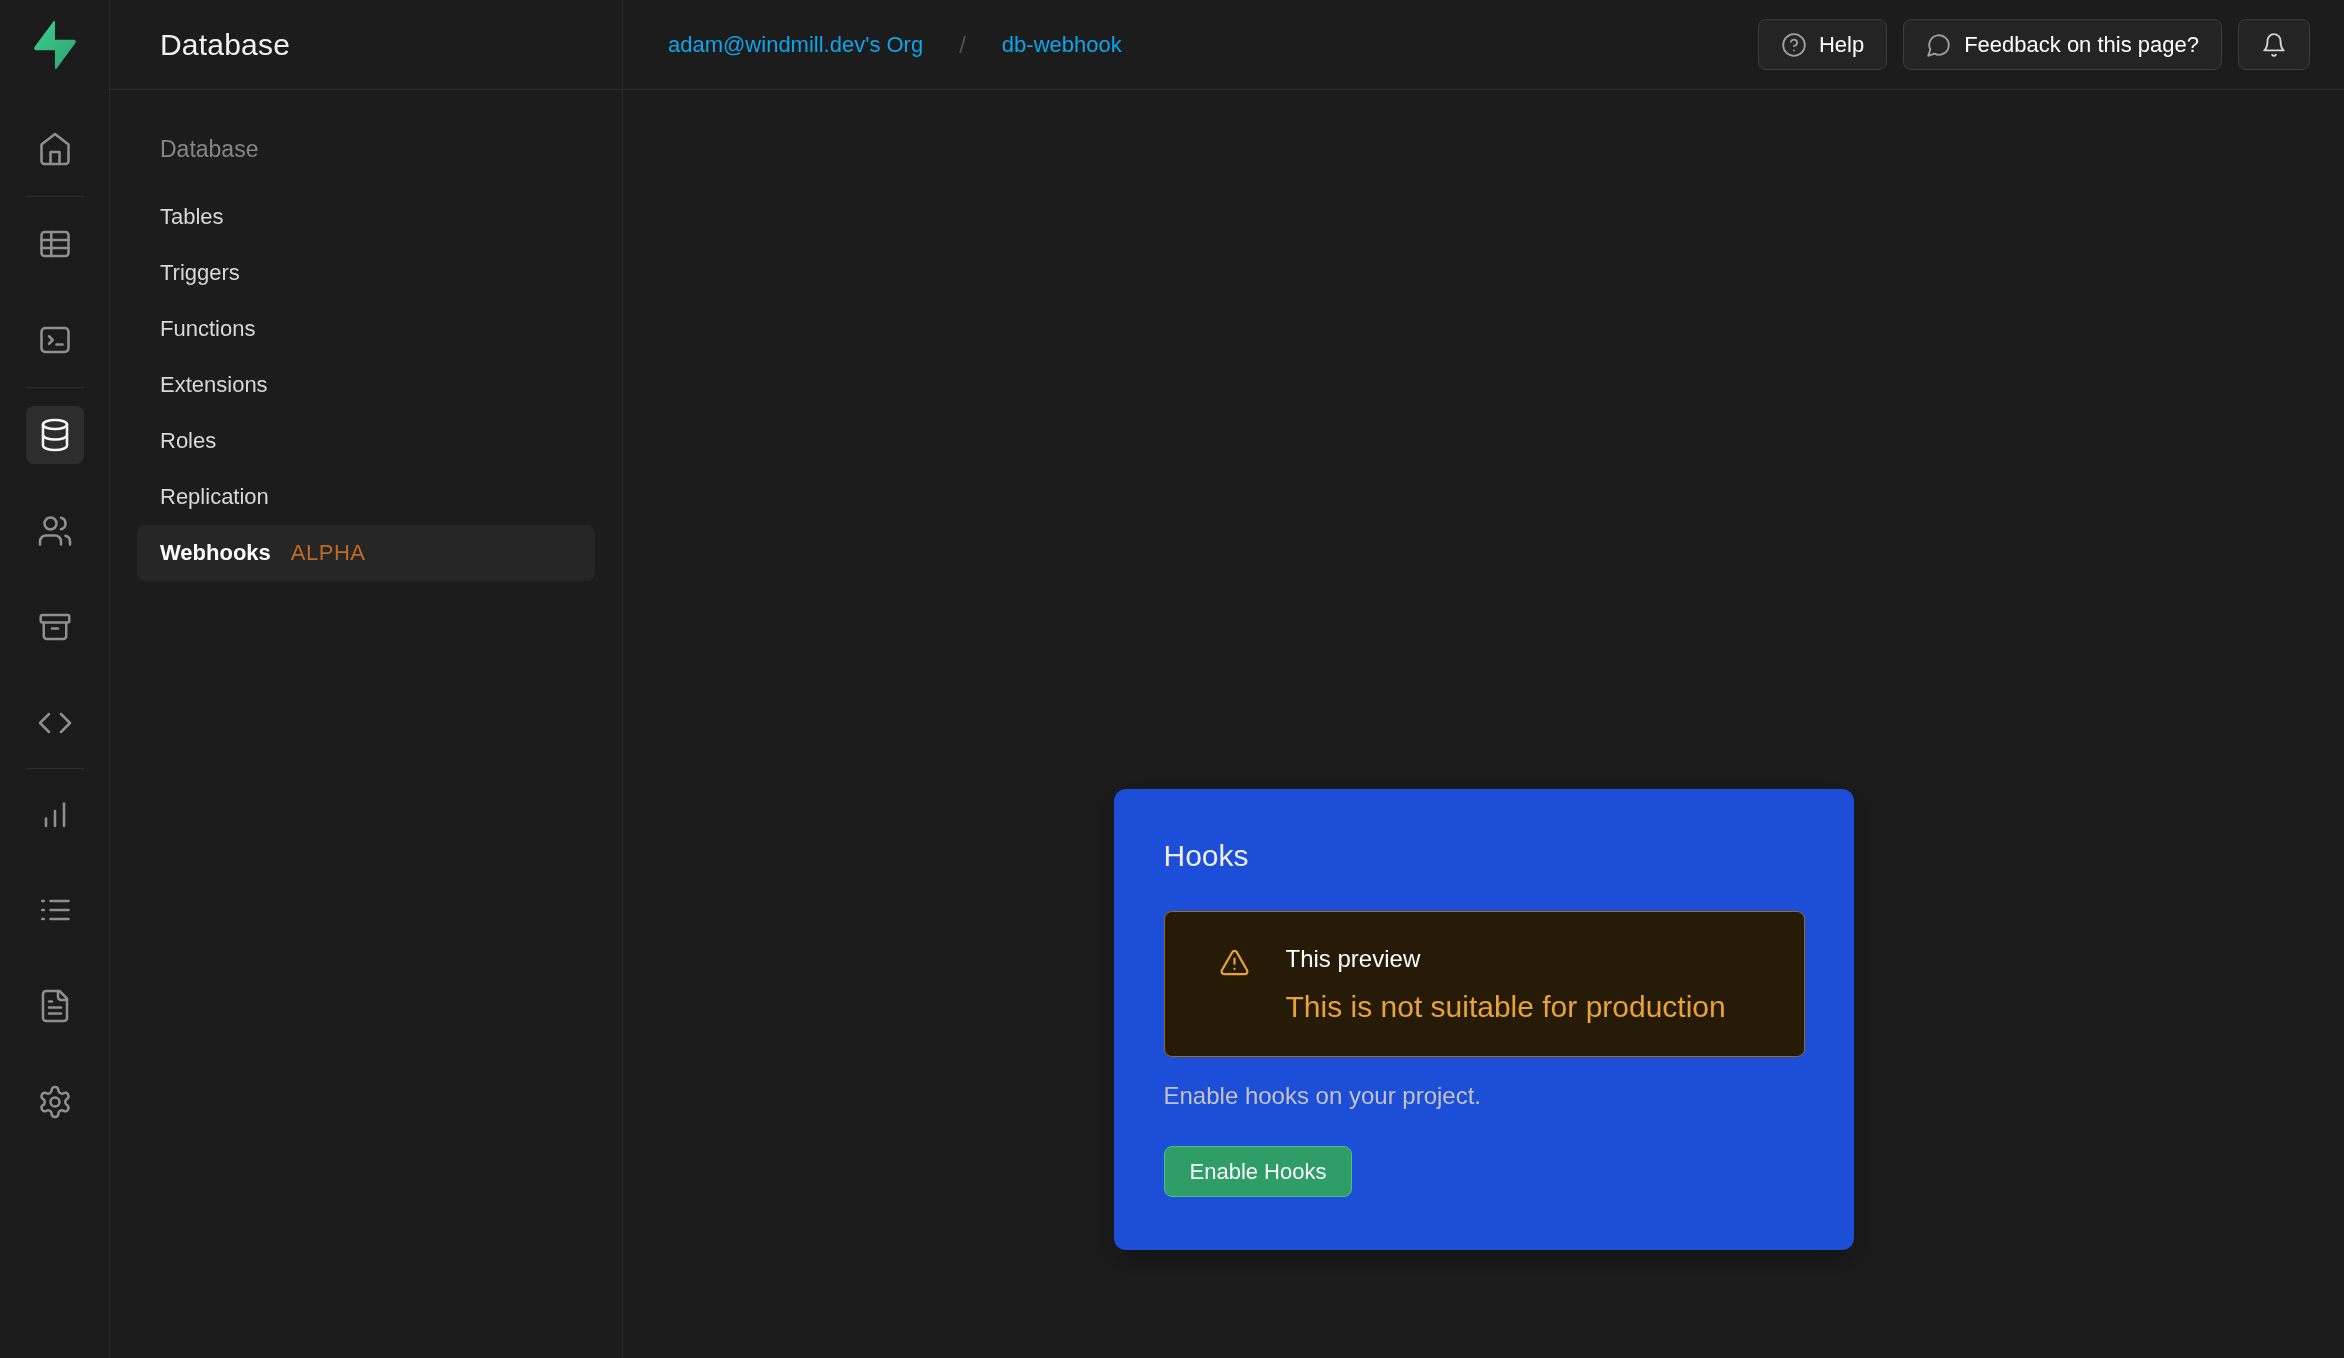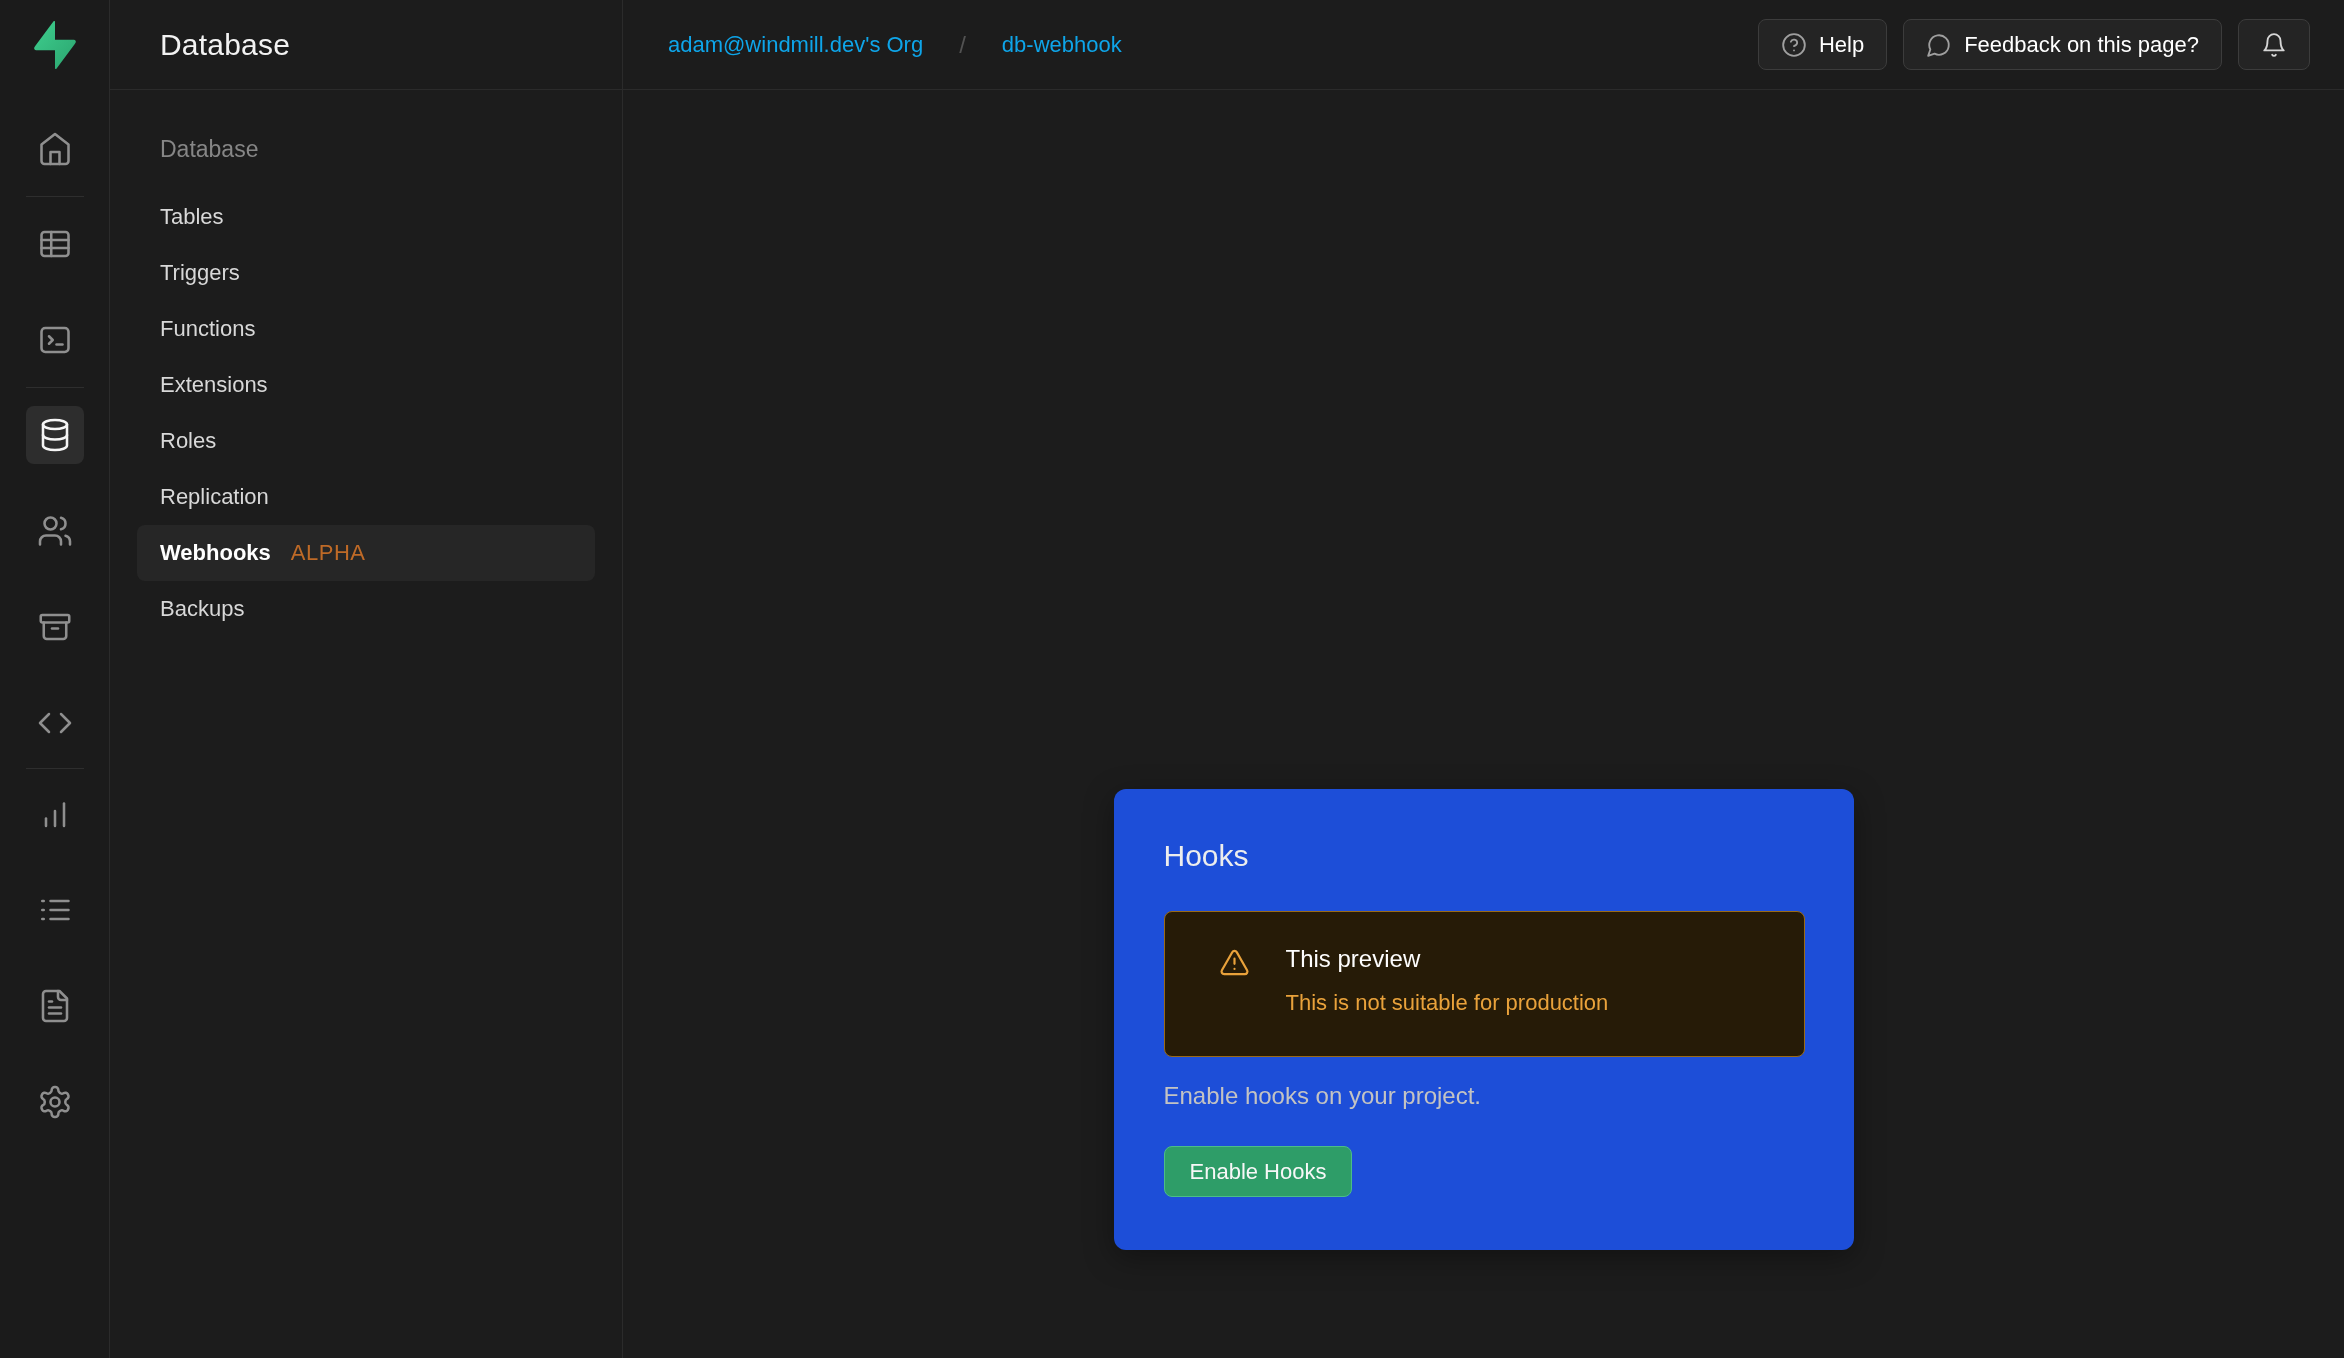--- a/index.html
+++ b/index.html
@@ -110,21 +110,21 @@
   .alert {
     margin-top: 38px;
     width: 641px; height: 146px;
     border: 1px solid #9a6a16; border-radius: 8px;
     background: #261b07;
     display: flex; align-items: flex-start;
     padding: 33px 30px 0 54px; gap: 36px;
   }
   .alert-icon { width: 31px; height: 31px; color: #e9a23b; flex: 0 0 auto; margin-top: 2px; }
   .alert-title { font-size: 24px; color: #fdfdfd; font-weight: 400; }
-  .alert-desc { font-size: 22px; color: #e9a23b; margin-top: 17px; }
+  .alert-desc { font-size: 30px; color: #e9a23b; margin-top: 17px; }
   .card-text { margin-top: 25px; font-size: 24px; color: #c3c3c3; }
   .primary-btn {
     margin-top: 36px;
     height: 51px; padding: 0 25px;
     border-radius: 8px;
     background: #2e9d68; border: 1px solid #4bbd87;
     color: #f7f7f7; font-size: 22px;
     font-family: "Liberation Sans", "DejaVu Sans", sans-serif;
     cursor: pointer;
   }
@@ -268,23 +268,20 @@
         <li class="menu-item">
             <span>Roles</span>
           </li>
         <li class="menu-item">
             <span>Replication</span>
           </li>
         <li class="menu-item active">
           <span>Webhooks</span>
           <span class="menu-badge">ALPHA</span>
         </li>
-        <li class="menu-item">
-            <span>Backups</span>
-          </li>
       </ul>
     </div>
   </aside>
 
   <div class="content">
     <header class="topbar">
       <div class="breadcrumb">
         <span class="crumb">adam@windmill.dev's Org</span>
         <span class="crumb-sep">/</span>
         <span class="crumb">db-webhook</span>

